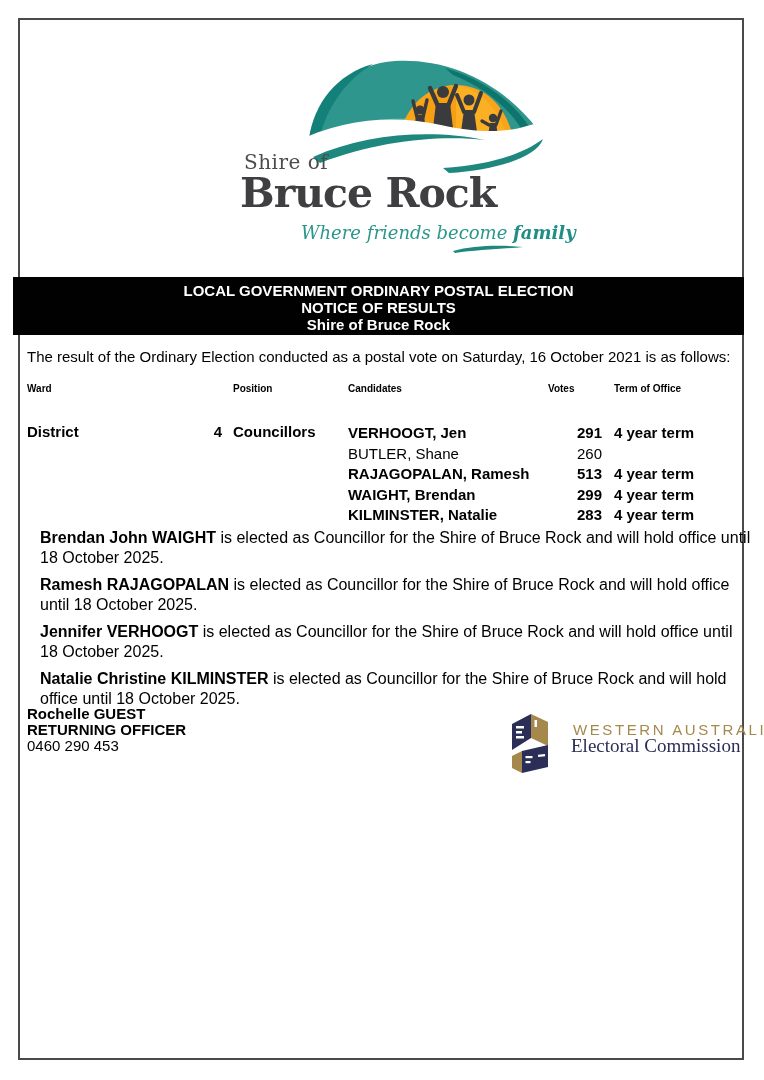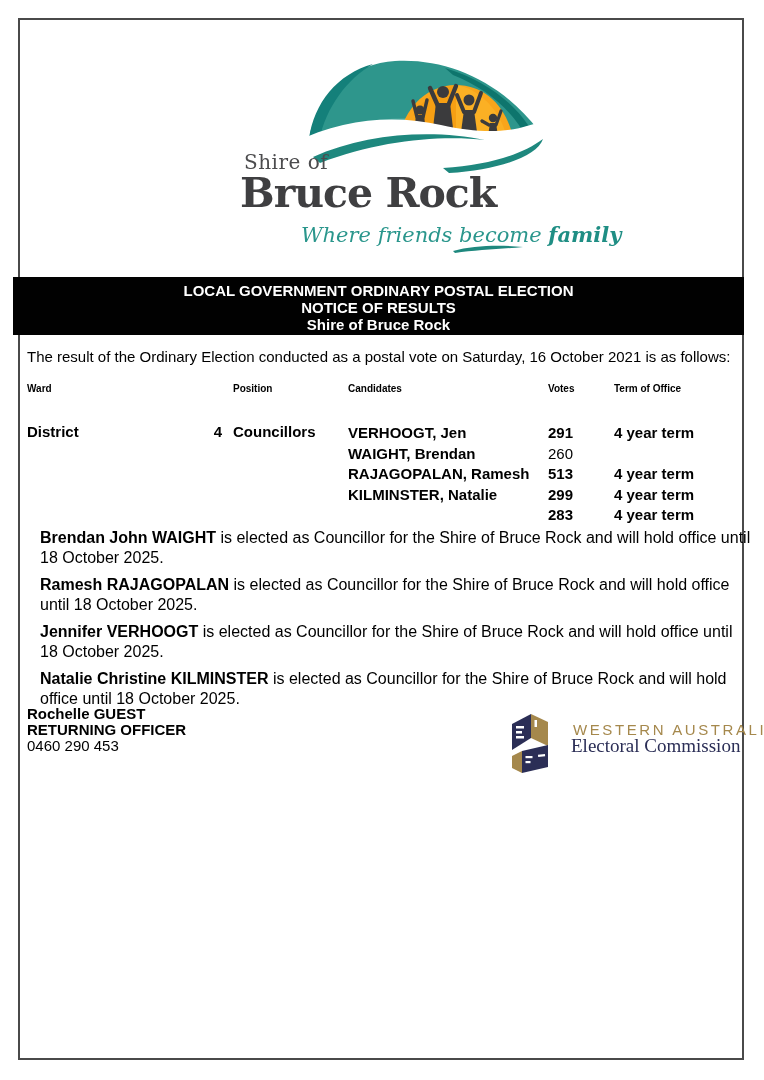--- a/index.html
+++ b/index.html
@@ -16,42 +16,42 @@
   .logo-shire-of{
     position:absolute;left:244px;top:150px;font-family:"DejaVu Serif",serif;
     font-size:20px;color:#4c4c4e;letter-spacing:.5px;
   }
   .logo-name{
     position:absolute;left:240px;top:169px;font-family:"DejaVu Serif",serif;
     font-size:41px;font-weight:bold;color:#3f3f41;letter-spacing:-1px;white-space:nowrap;
   }
   .logo-tagline{
     position:absolute;left:301px;top:222px;font-family:"DejaVu Serif",serif;
-    font-style:italic;font-size:21px;color:#2a968c;white-space:nowrap;
+    font-style:italic;font-size:18px;color:#2a968c;white-space:nowrap;
   }
   .logo-tagline .fam{font-weight:bold;color:#1f8e84;}
   .tagline-swoosh{position:absolute;left:452px;top:245px;}
   
   .header-bar{
     position:absolute;left:13px;top:277px;width:731px;height:58px;background:#010101;
     color:#ffffff;text-align:center;font-weight:bold;font-size:15px;line-height:17.2px;
     padding-top:5px;box-sizing:border-box;
   }
   
   .intro{position:absolute;left:27px;top:348px;width:714px;font-size:15px;}
   .thead{position:absolute;top:383px;font-size:10px;font-weight:bold;}
   .h-ward{left:27px;} .h-position{left:233px;} .h-candidates{left:348px;}
   .h-votes{left:548px;} .h-term{left:614px;}
   .trow{position:absolute;top:423px;font-size:15px;}
   .c-ward{left:27px;font-weight:bold;}
   .c-posnum{left:195px;width:27px;text-align:right;font-weight:bold;}
   .c-poslabel{left:233px;font-weight:bold;}
   .stack{line-height:20.5px;}
   .c-cands{left:348px;width:200px;}
-  .c-votes{left:548px;width:54px;}
+  .c-votes{left:548px;width:54px;text-align:right;}
   .c-terms{left:614px;width:120px;}
   .stack div{font-weight:bold;min-height:20.5px;}
   .stack div.regular{font-weight:normal;}
   .decls{position:absolute;left:40px;top:528px;width:713px;font-size:16px;}
   .decls p{margin:0 0 7px 0;line-height:20px;}
   .decls .nm{font-weight:bold;}
   .signature{position:absolute;left:27px;top:706px;font-size:15px;line-height:15.8px;}
   .signature .sig-bold{font-weight:bold;}
   
   .waec-icon{position:absolute;left:509px;top:711px;}
@@ -133,22 +133,23 @@
   <div class="thead h-candidates">Candidates</div>
   <div class="thead h-votes">Votes</div>
   <div class="thead h-term">Term of Office</div>
 
   <div class="trow c-ward">District</div>
   <div class="trow c-posnum">4</div>
   <div class="trow c-poslabel">Councillors</div>
 
   <div class="trow stack c-cands">
     <div>VERHOOGT, Jen</div>
+    <div class="regular">BUTLER, Shane</div>
+    <div>RAJAGOPALAN, Ramesh</div>
     <div>WAIGHT, Brendan</div>
-    <div>RAJAGOPALAN, Ramesh</div>
     <div>KILMINSTER, Natalie</div>
   </div>
   <div class="trow stack c-votes">
     <div>291</div>
     <div class="regular">260</div>
     <div>513</div>
     <div>299</div>
     <div>283</div>
   </div>
   <div class="trow stack c-terms">

